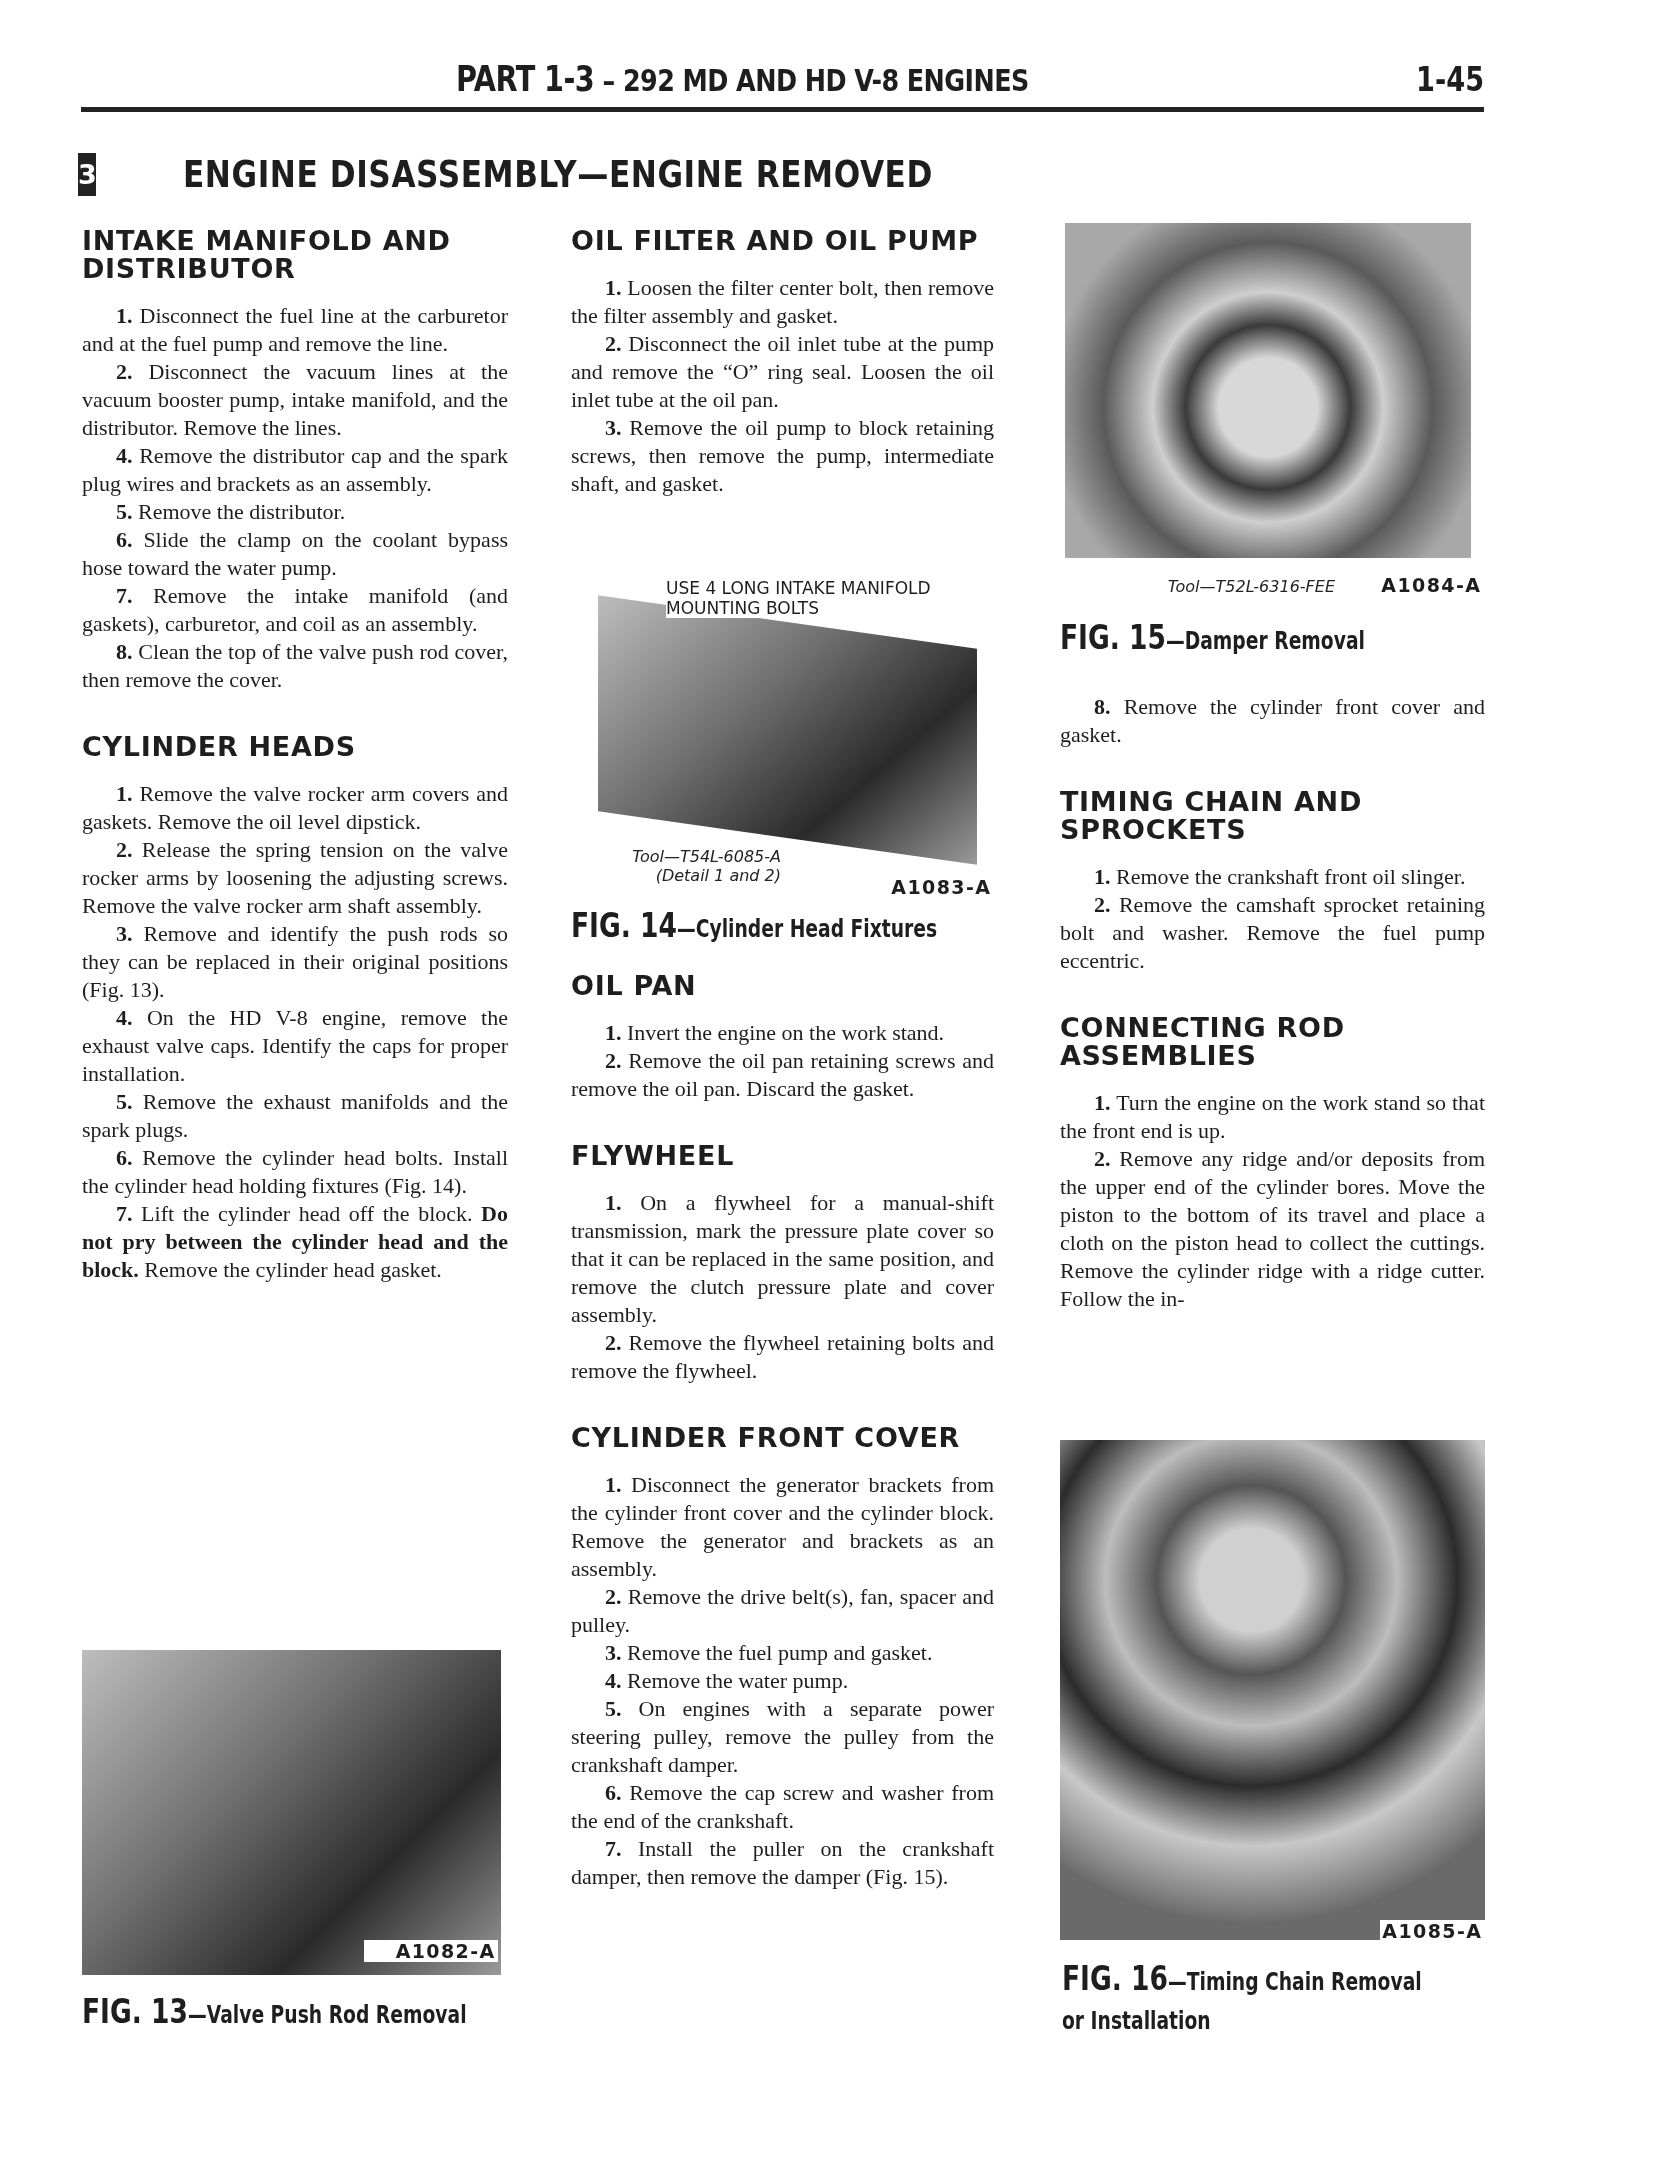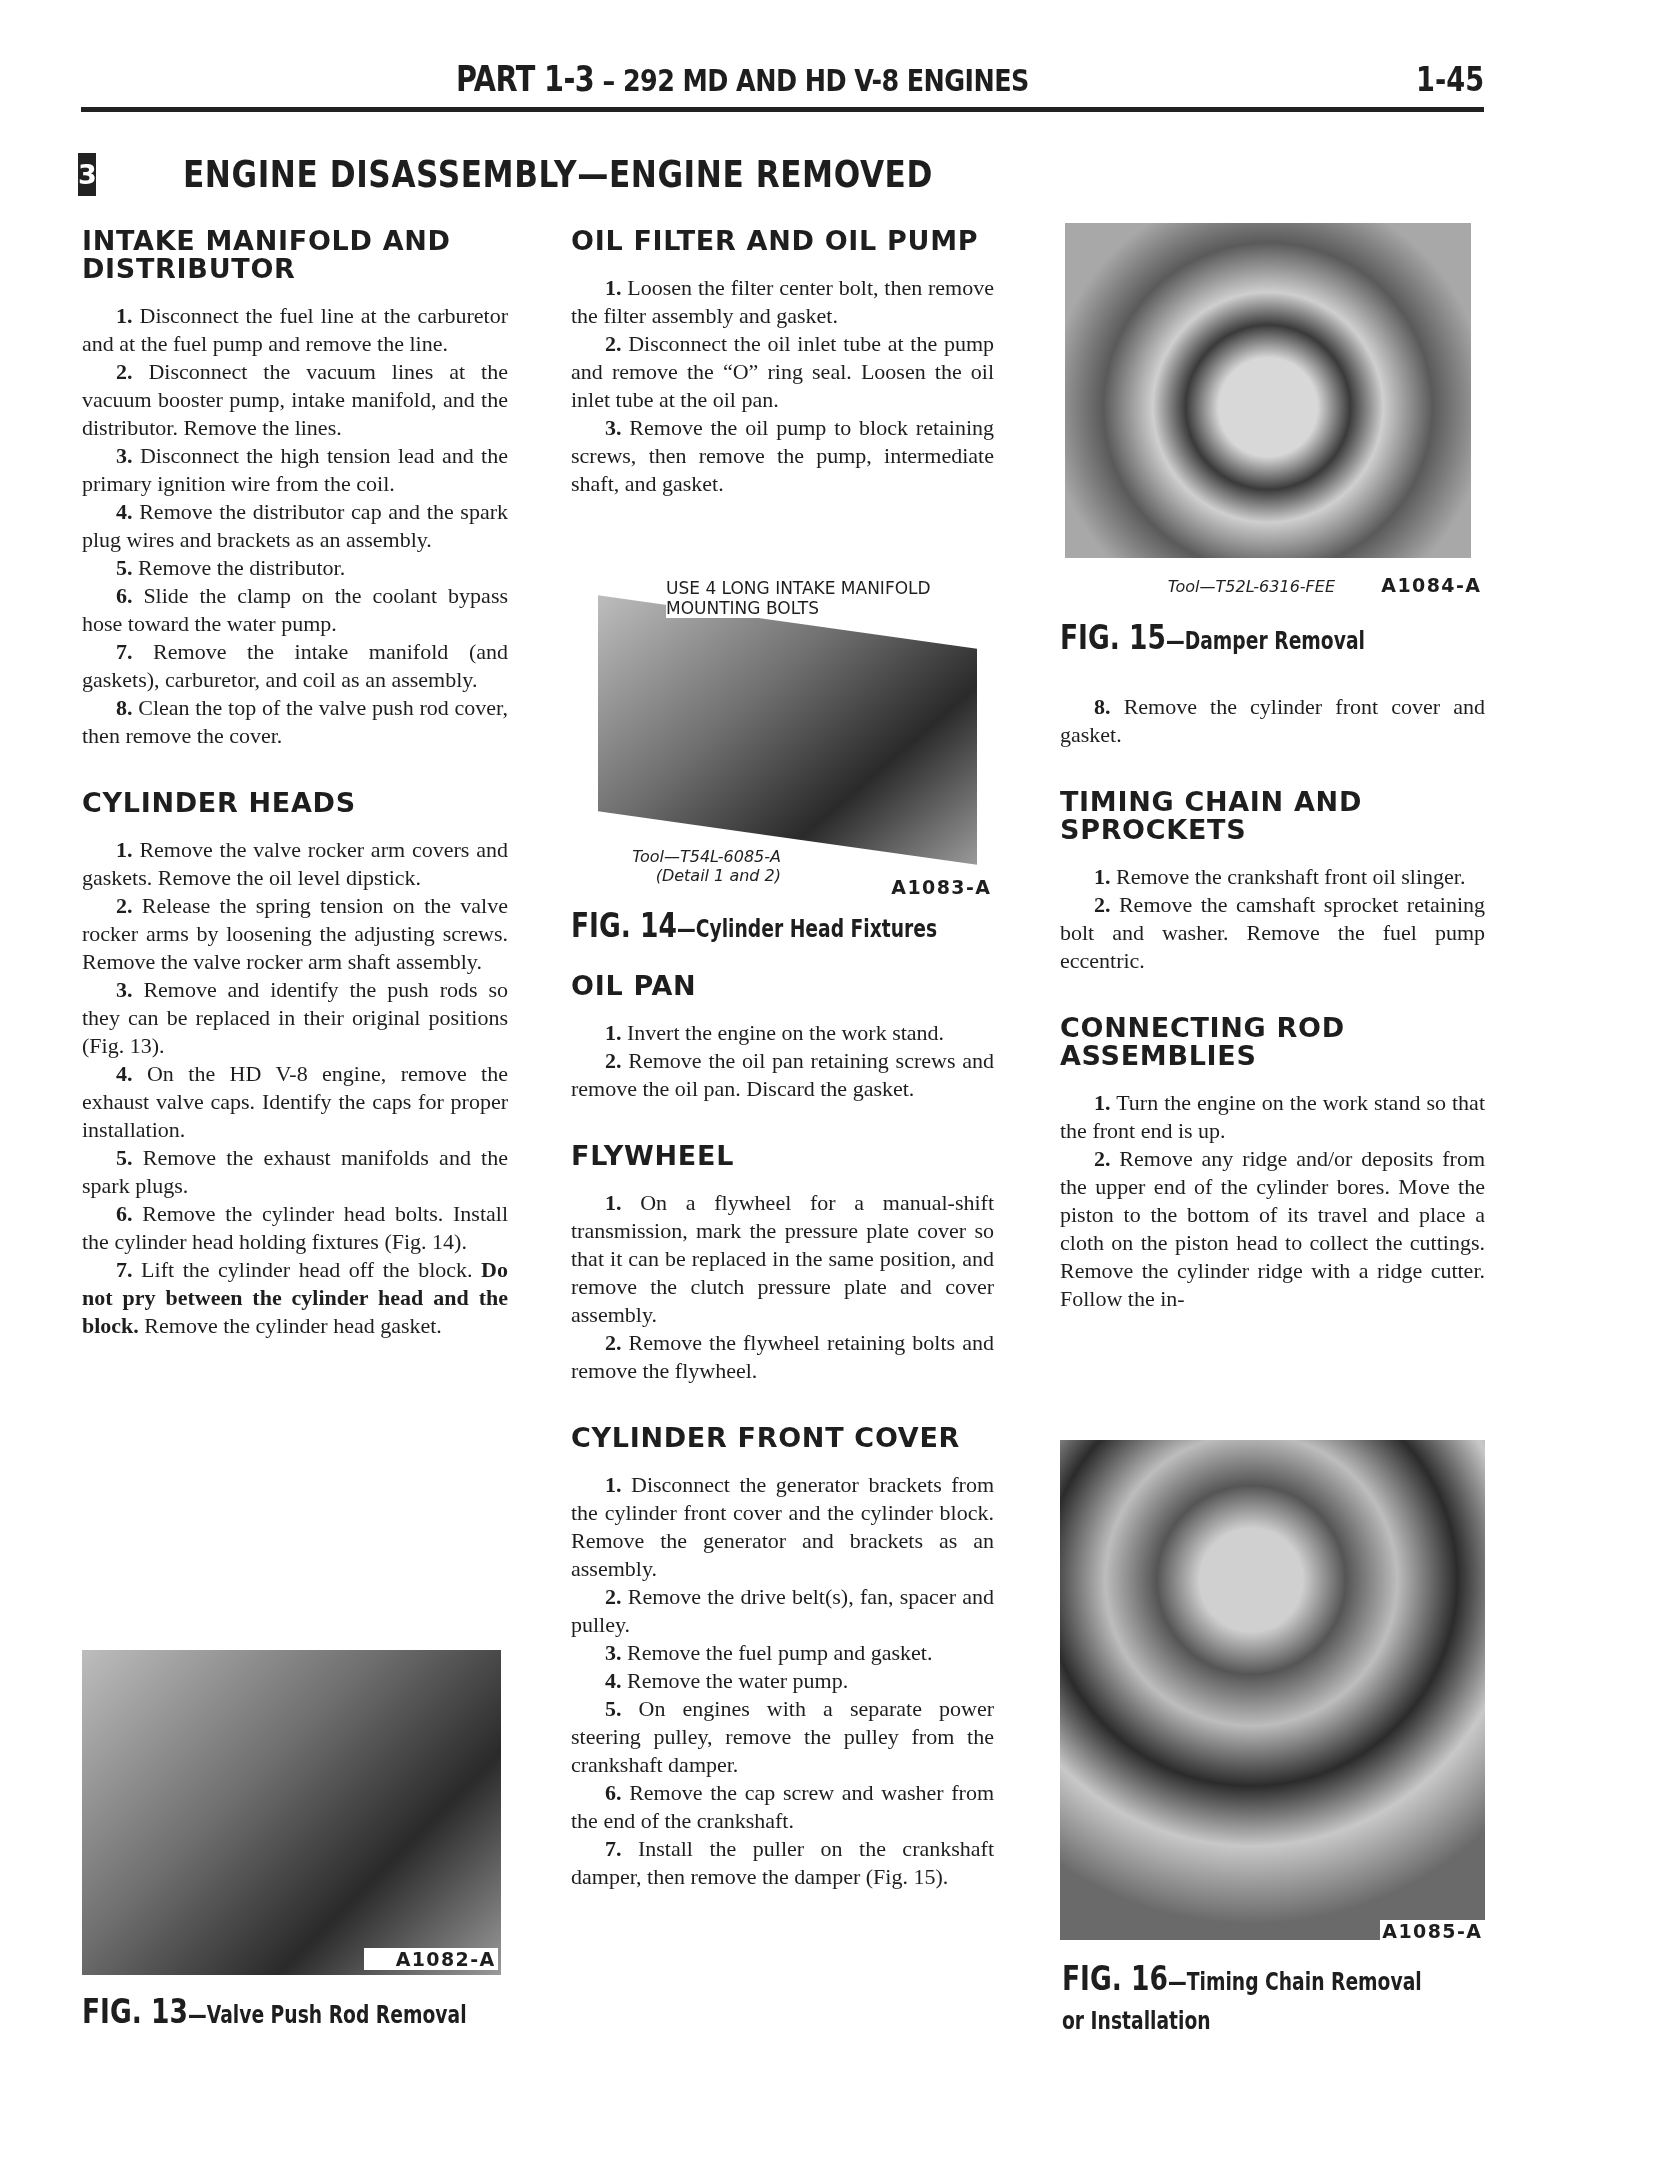--- a/index.html
+++ b/index.html
@@ -38,21 +38,20 @@
 <div class="sec">
   <div class="sec-badge">3</div>
   <div class="sec-title">ENGINE DISASSEMBLY—ENGINE REMOVED</div>
 </div>
 
 <div class="col" style="left:82px; top:227px;">
   <h3>INTAKE MANIFOLD AND DISTRIBUTOR</h3>
   <div id="c1-intake">
       <p><span class="num">1.</span> <span>Disconnect the fuel line at the carburetor and at the fuel pump and remove the line.</span></p>
       <p><span class="num">2.</span> <span>Disconnect the vacuum lines at the vacuum booster pump, intake manifold, and the distributor. Remove the lines.</span></p>
-      <p><span class="num">3.</span> <span>Disconnect the high tension lead and the primary ignition wire from the coil.</span></p>
       <p><span class="num">4.</span> <span>Remove the distributor cap and the spark plug wires and brackets as an assembly.</span></p>
       <p><span class="num">5.</span> <span>Remove the distributor.</span></p>
       <p><span class="num">6.</span> <span>Slide the clamp on the coolant bypass hose toward the water pump.</span></p>
       <p><span class="num">7.</span> <span>Remove the intake manifold (and gaskets), carburetor, and coil as an assembly.</span></p>
       <p><span class="num">8.</span> <span>Clean the top of the valve push rod cover, then remove the cover.</span></p>
     </div>
   <div class="gap"></div>
   <h3>CYLINDER HEADS</h3>
   <div id="c1-heads">
       <p><span class="num">1.</span> <span>Remove the valve rocker arm covers and gaskets. Remove the oil level dipstick.</span></p>
@@ -60,21 +59,21 @@
       <p><span class="num">3.</span> <span>Remove and identify the push rods so they can be replaced in their original positions (Fig. 13).</span></p>
       <p><span class="num">4.</span> <span>On the HD V-8 engine, remove the exhaust valve caps. Identify the caps for proper installation.</span></p>
       <p><span class="num">5.</span> <span>Remove the exhaust manifolds and the spark plugs.</span></p>
       <p><span class="num">6.</span> <span>Remove the cylinder head bolts. Install the cylinder head holding fixtures (Fig. 14).</span></p>
       <p><span class="num">7.</span> <span>Lift the cylinder head off the block.</span> <b>Do not pry between the cylinder head and the block.</b> <span>Remove the cylinder head gasket.</span></p>
     </div>
 </div>
 
 <div class="fig" style="left:82px; top:1650px; width:419px; height:352px;">
   <div class="img" style="left:0; top:0; width:419px; height:325px;"></div>
-  <div class="label" style="right:2.7px; top:298px;padding-left:32px;">A1082-A</div>
+  <div class="label" style="right:2.7px; top:290px;padding-left:32px;">A1082-A</div>
 </div>
 <div class="caption" style="left:82px; top:1991px;">
   <span class="fignum">FIG. 13</span><span class="figtxt">—Valve Push Rod Removal</span>
 </div>
 
 <div class="col" style="left:571px; top:227px; width:423px;">
   <h3>OIL FILTER AND OIL PUMP</h3>
   <div id="c2-oilfilter">
       <p><span class="num">1.</span> <span>Loosen the filter center bolt, then remove the filter assembly and gasket.</span></p>
       <p><span class="num">2.</span> <span>Disconnect the oil inlet tube at the pump and remove the “O” ring seal. Loosen the oil inlet tube at the oil pan.</span></p>

